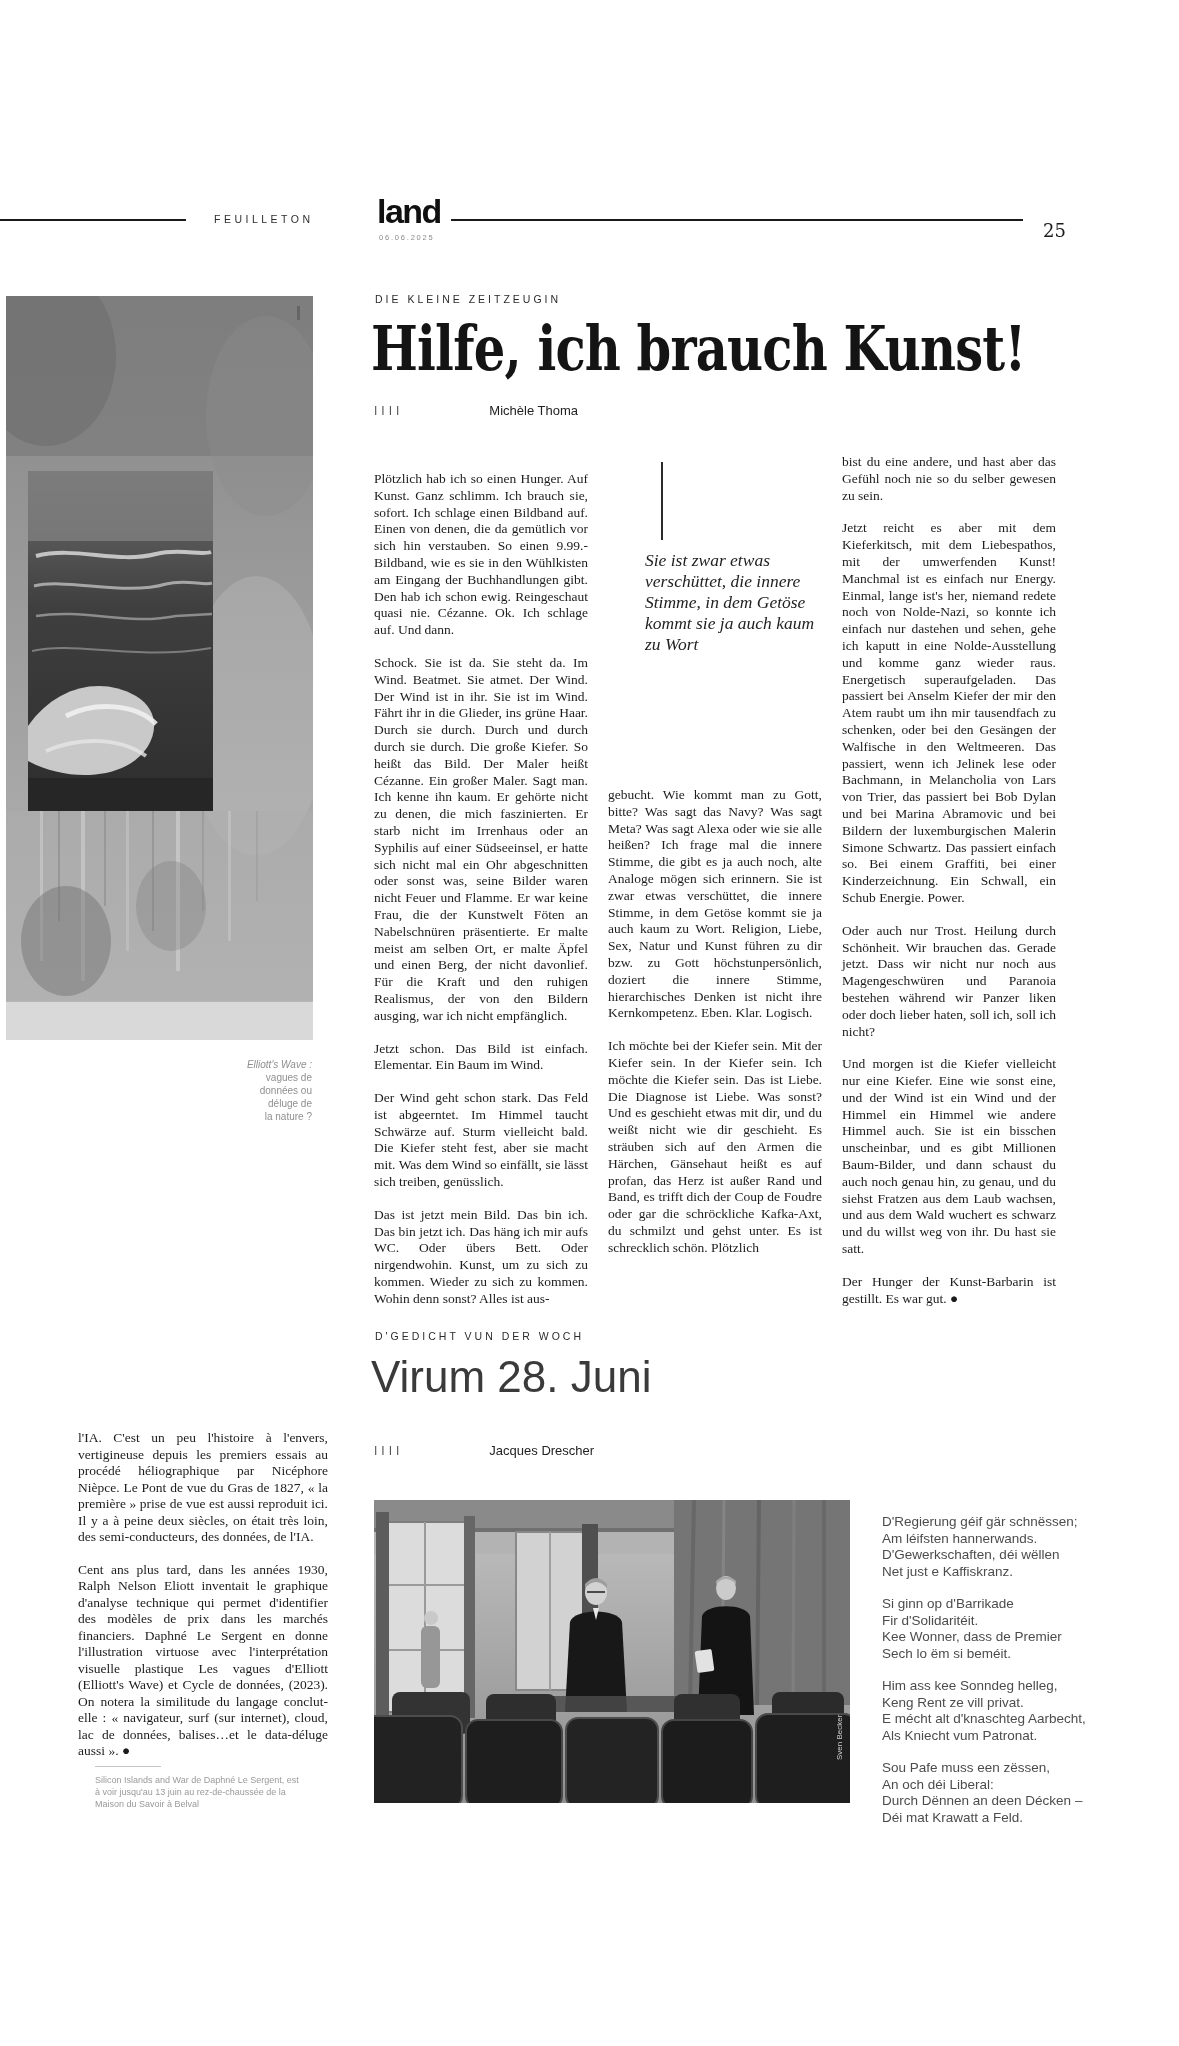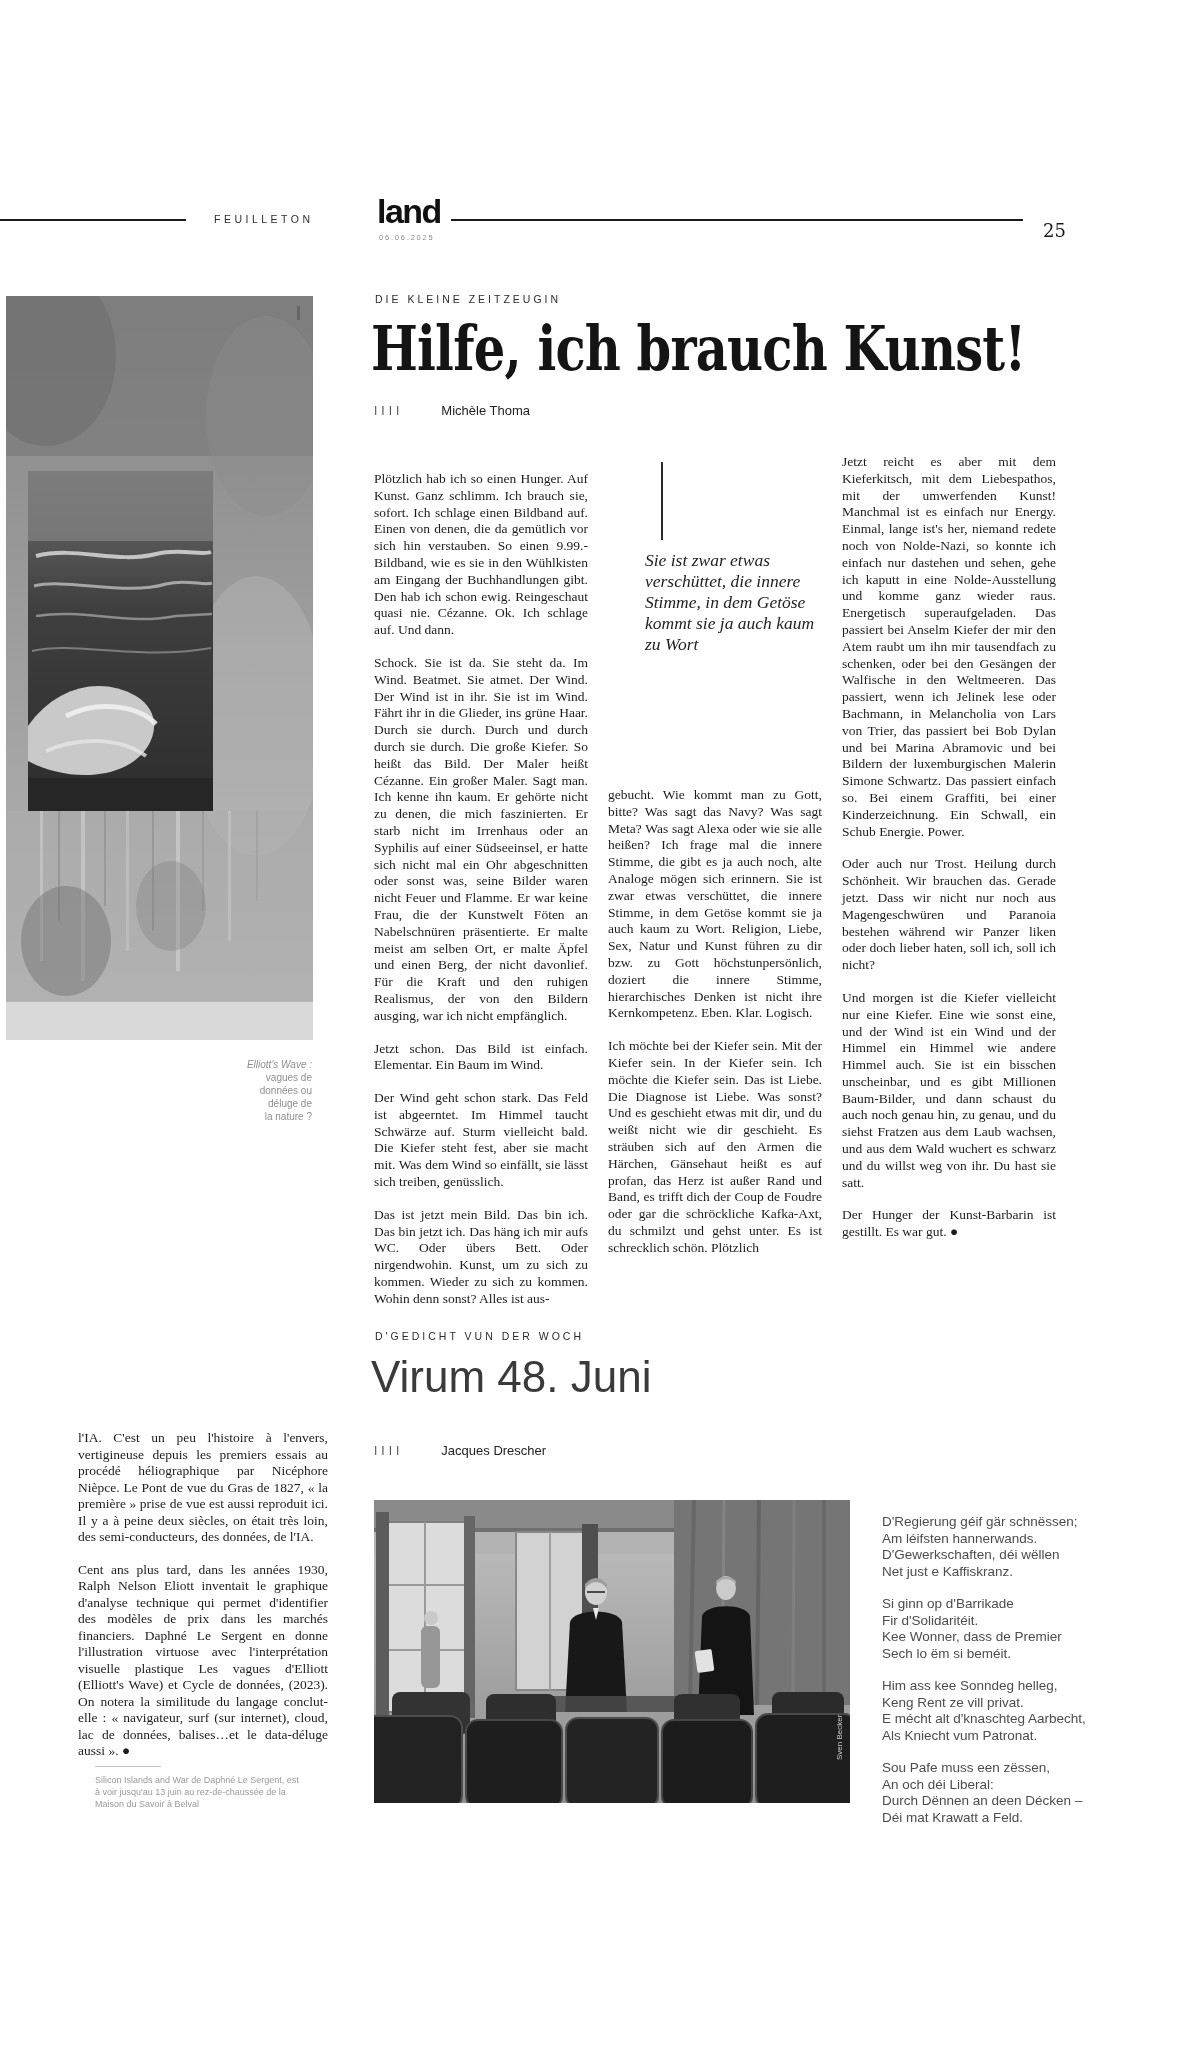--- a/index.html
+++ b/index.html
@@ -26,21 +26,21 @@
         font-family:"Liberation Sans",sans-serif;font-size:10px;line-height:13px;color:#8f8f8f;}
   .artwork-caption .cap-title{font-style:italic;}
 
   
   .kicker{position:absolute;font-family:"Liberation Sans",sans-serif;font-size:10.5px;
         letter-spacing:3px;color:#2b2b2b;font-weight:500;}
   .a1-kicker{left:375px;top:293px;}
   .a1-title{position:absolute;left:371px;top:316px;font-family:"DejaVu Serif",serif;font-weight:700;
         font-size:62px;line-height:66px;letter-spacing:-1px;color:#141414;white-space:nowrap;
         transform:scaleX(.8);transform-origin:left top;}
-  .byline{position:absolute;display:flex;align-items:baseline;font-family:"Liberation Sans",sans-serif;}
+  .byline{position:absolute;display:flex;align-items:baseline;font-family:"Liberation Sans",sans-serif;gap:48px;}
   .a1-byline{left:374px;top:403px;}
   .byline .bars{font-size:12px;letter-spacing:4px;color:#555;}
   .byline .author{font-size:13px;color:#222;margin-left:38px;}
 
   .bodycol{position:absolute;width:214px;text-align:justify;hyphens:auto;}
   .bodycol p{margin:0 0 16px 0;font-size:13.5px;line-height:16.8px;color:#1c1c1c;}
   .col1{left:374px;top:471px;}
   .col2{left:608px;top:787px;}
   .col3{left:842px;top:454px;}
 
@@ -151,35 +151,36 @@
 
   <div class="pullquote-line"></div>
   <div class="pullquote">Sie ist zwar etwas verschüttet, die innere Stimme, in dem Getöse kommt sie ja auch kaum zu Wort</div>
 
   <div class="bodycol col2" lang="de">
     <p>gebucht. Wie kommt man zu Gott, bitte? Was sagt das Navy? Was sagt Meta? Was sagt Alexa oder wie sie alle heißen? Ich frage mal die innere Stimme, die gibt es ja auch noch, alte Analoge mögen sich erinnern. Sie ist zwar etwas verschüttet, die innere Stimme, in dem Getöse kommt sie ja auch kaum zu Wort. Religion, Liebe, Sex, Natur und Kunst führen zu dir bzw. zu Gott höchstunpersönlich, doziert die innere Stimme, hierarchisches Denken ist nicht ihre Kernkompetenz. Eben. Klar. Logisch.</p>
     <p>Ich möchte bei der Kiefer sein. Mit der Kiefer sein. In der Kiefer sein. Ich möchte die Kiefer sein. Das ist Liebe. Die Diagnose ist Liebe. Was sonst? Und es geschieht etwas mit dir, und du weißt nicht wie dir geschieht. Es sträuben sich auf den Armen die Härchen, Gänsehaut heißt es auf profan, das Herz ist außer Rand und Band, es trifft dich der Coup de Foudre oder gar die schröckliche Kafka-Axt, du schmilzt und gehst unter. Es ist schrecklich schön. Plötzlich</p>
   </div>
 
   <div class="bodycol col3" lang="de">
+    <p>bist du eine andere, und hast aber das Gefühl noch nie so du selber gewesen zu sein.</p>
     <p>Jetzt reicht es aber mit dem Kieferkitsch, mit dem Liebespathos, mit der umwerfenden Kunst! Manchmal ist es einfach nur Energy. Einmal, lange ist's her, niemand redete noch von Nolde-Nazi, so konnte ich einfach nur dastehen und sehen, gehe ich kaputt in eine Nolde-Ausstellung und komme ganz wieder raus. Energetisch superaufgeladen. Das passiert bei Anselm Kiefer der mir den Atem raubt um ihn mir tausendfach zu schenken, oder bei den Gesängen der Walfische in den Weltmeeren. Das passiert, wenn ich Jelinek lese oder Bachmann, in Melancholia von Lars von Trier, das passiert bei Bob Dylan und bei Marina Abramovic und bei Bildern der luxemburgischen Malerin Simone Schwartz. Das passiert einfach so. Bei einem Graffiti, bei einer Kinderzeichnung. Ein Schwall, ein Schub Energie. Power.</p>
     <p>Oder auch nur Trost. Heilung durch Schönheit. Wir brauchen das. Gerade jetzt. Dass wir nicht nur noch aus Magengeschwüren und Paranoia bestehen während wir Panzer liken oder doch lieber haten, soll ich, soll ich nicht?</p>
     <p>Und morgen ist die Kiefer vielleicht nur eine Kiefer. Eine wie sonst eine, und der Wind ist ein Wind und der Himmel ein Himmel wie andere Himmel auch. Sie ist ein bisschen unscheinbar, und es gibt Millionen Baum-Bilder, und dann schaust du auch noch genau hin, zu genau, und du siehst Fratzen aus dem Laub wachsen, und aus dem Wald wuchert es schwarz und du willst weg von ihr. Du hast sie satt.</p>
     <p>Der Hunger der Kunst-Barbarin ist gestillt. Es war gut. ●</p>
   </div>
 
   <div class="sidebar-fr" lang="fr">
     <p>l'IA. C'est un peu l'histoire à l'envers, vertigineuse depuis les premiers essais au procédé héliographique par Nicéphore Nièpce. Le Pont de vue du Gras de 1827, « la première » prise de vue est aussi reproduit ici. Il y a à peine deux siècles, on était très loin, des semi-conducteurs, des données, de l'IA.</p>
     <p>Cent ans plus tard, dans les années 1930, Ralph Nelson Eliott inventait le graphique d'analyse technique qui permet d'identifier des modèles de prix dans les marchés financiers. Daphné Le Sergent en donne l'illustration virtuose avec l'interprétation visuelle plastique Les vagues d'Elliott (Elliott's Wave) et Cycle de données, (2023). On notera la similitude du langage conclut-elle : « navigateur, surf (sur internet), cloud, lac de données, balises…et le data-déluge aussi ». ●</p>
   </div>
   <div class="note-rule"></div>
   <div class="note" lang="fr">Silicon Islands and War de Daphné Le Sergent, est à voir jusqu'au 13 juin au rez-de-chaussée de la Maison du Savoir à Belval</div>
 
   <div class="kicker a2-kicker">D'GEDICHT VUN DER WOCH</div>
-  <h2 class="a2-title" style="margin:0;">Virum 48. Juni</h2>
+  <h2 class="a2-title" style="margin:0;">Virum 28. Juni</h2>
   <div class="byline a2-byline">
     <span class="bars">IIII</span>
     <span class="author">Jacques Drescher</span>
   </div>
 
   <div class="photo">
     <svg width="476" height="303" viewBox="0 0 476 303" xmlns="http://www.w3.org/2000/svg">
       <defs>
         <linearGradient id="roomg" x1="0" y1="0" x2="0" y2="1">
           <stop offset="0" stop-color="#c2c2c2"></stop>

